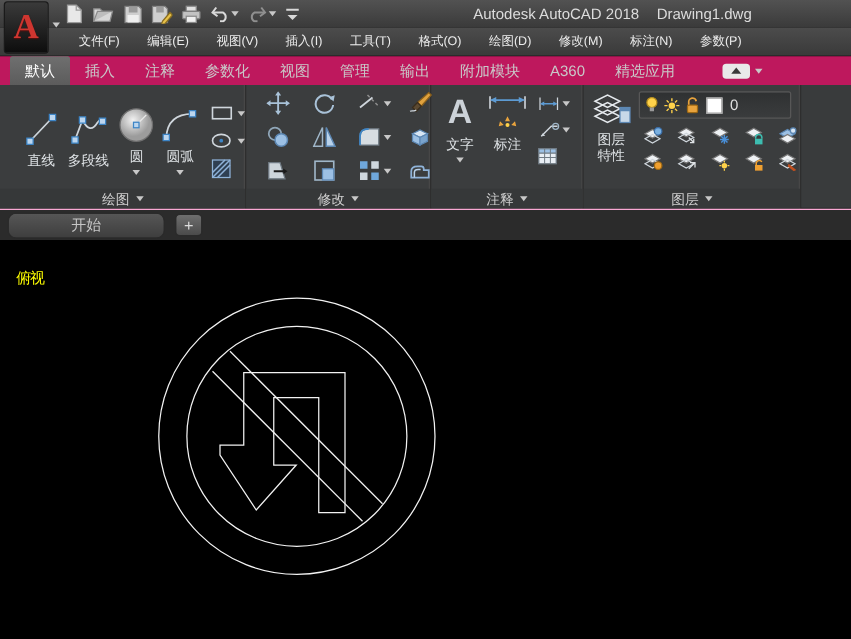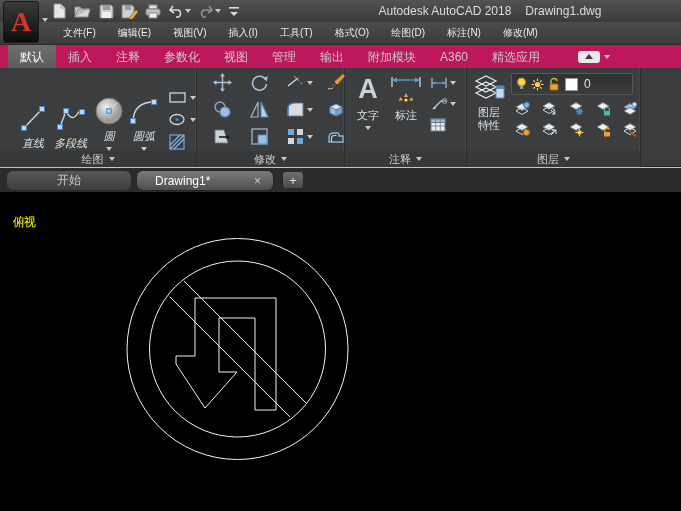--- a/index.html
+++ b/index.html
@@ -38,21 +38,21 @@
   .panel{position:relative;height:99px;border-right:1px solid #2e2e2e;box-shadow:inset -1px 0 0 #474747;}
   .panel-body{position:absolute;top:0;left:0;right:0;bottom:16px;}
   .panel-label{position:absolute;bottom:0;left:0;right:0;height:16px;background:#363839;color:#cfcfcf;font-size:11px;display:flex;align-items:center;justify-content:center;gap:5px;cursor:pointer;}
   .big-btn{display:flex;flex-direction:column;align-items:center;padding-top:5px;cursor:pointer;color:#dfe3e6;}
   .big-btn .lbl{font-size:11px;margin-top:3px;white-space:nowrap;}
   .big-btn .cdn{margin-top:3px;}
   .mini-btn{display:flex;align-items:center;gap:2px;cursor:pointer;height:19px;}
   .icon{display:inline-flex;align-items:center;justify-content:center;}
 
   #panel-draw{width:197px;}
-  #panel-draw .panel-body{display:flex;align-items:flex-end;padding-left:17px;font-style:italic;}
+  #panel-draw .panel-body{display:flex;align-items:center;padding-left:17px;}
   #draw-minis{display:flex;flex-direction:column;justify-content:flex-start;gap:3px;padding-top:6px;margin-left:6px;}
 
   #panel-modify{width:148px;}
   #panel-modify .panel-body{display:grid;grid-template-columns:38px 36px 44px 30px;grid-template-rows:27px 27px 27px;align-items:center;justify-items:center;padding:1px 0 0 6px;}
 
   #panel-annotate{width:122px;}
   #panel-annotate .panel-body{display:flex;padding-left:5px;}
   #annotate-minis{display:flex;flex-direction:column;gap:2px;padding-top:5px;margin-left:4px;}
 
   #panel-layers{width:174px;}
@@ -155,22 +155,23 @@
   <span id="logo-caret" class="cdn"></span>
 
   <div id="menubar">
     <span class="menu-item">文件(F)</span>
     <span class="menu-item">编辑(E)</span>
     <span class="menu-item">视图(V)</span>
     <span class="menu-item">插入(I)</span>
     <span class="menu-item">工具(T)</span>
     <span class="menu-item">格式(O)</span>
     <span class="menu-item">绘图(D)</span>
+    <span class="menu-item">修改(M)</span>
     <span class="menu-item">标注(N)</span>
-    <span class="menu-item">修改(M)</span>
+    <span class="menu-item">参数(P)</span>
   </div>
 
   <div id="ribbontabs">
     <span class="rtab active">默认</span>
     <span class="rtab">插入</span>
     <span class="rtab">注释</span>
     <span class="rtab">参数化</span>
     <span class="rtab">视图</span>
     <span class="rtab">管理</span>
     <span class="rtab">输出</span>
@@ -584,24 +585,20 @@
         </div>
     </div>
 
     <div id="ribbon-filler"></div>
   </div>
 
   <div id="filetabs">
     <div class="ftab inactive">
         <span>开始</span>
       </div>
-    <div class="ftab active" style="margin-left:4px">
-      <span>Drawing1*</span>
-      <span class="close">×</span>
-    </div>
     <div id="newtab">
         <span>+</span>
       </div>
   </div>
 
   <div id="canvas">
     <svg id="drawing-svg" width="681" height="319" viewBox="0 0 681 319">
         <circle cx="237.5" cy="157" r="110.5" fill="none" stroke="var(--line)" stroke-width="1"></circle>
         <circle cx="237.5" cy="157" r="88" fill="none" stroke="var(--line)" stroke-width="1"></circle>
         <polygon points="195,106 276,106 276,218 255,218 255,126 219,126 219,180 237,180 205,216 176,172 176,164 195,164" fill="none" stroke="var(--line)" stroke-width="1"></polygon>

